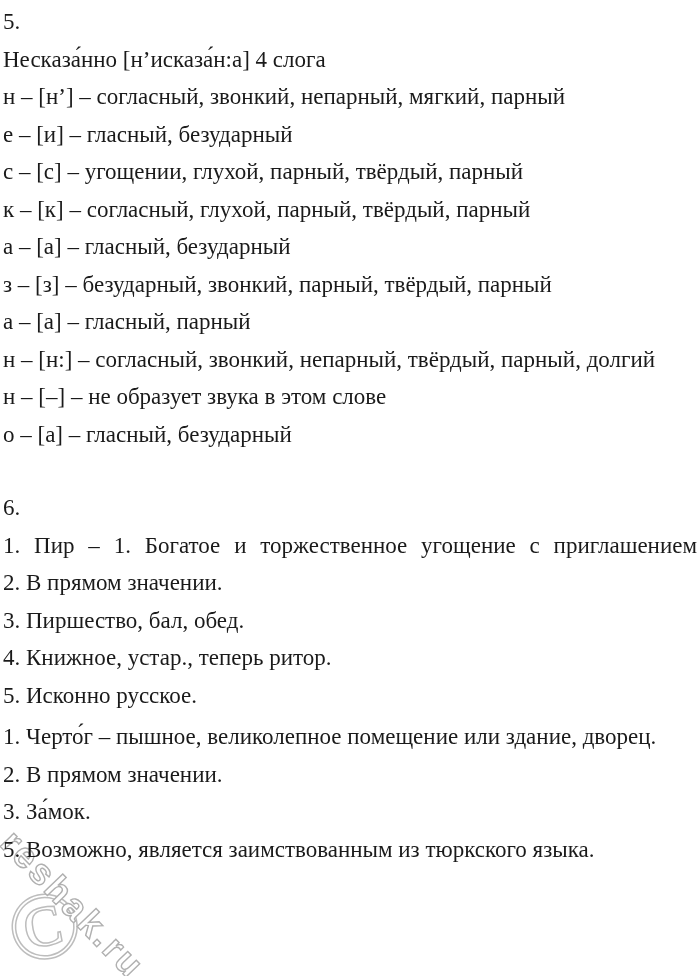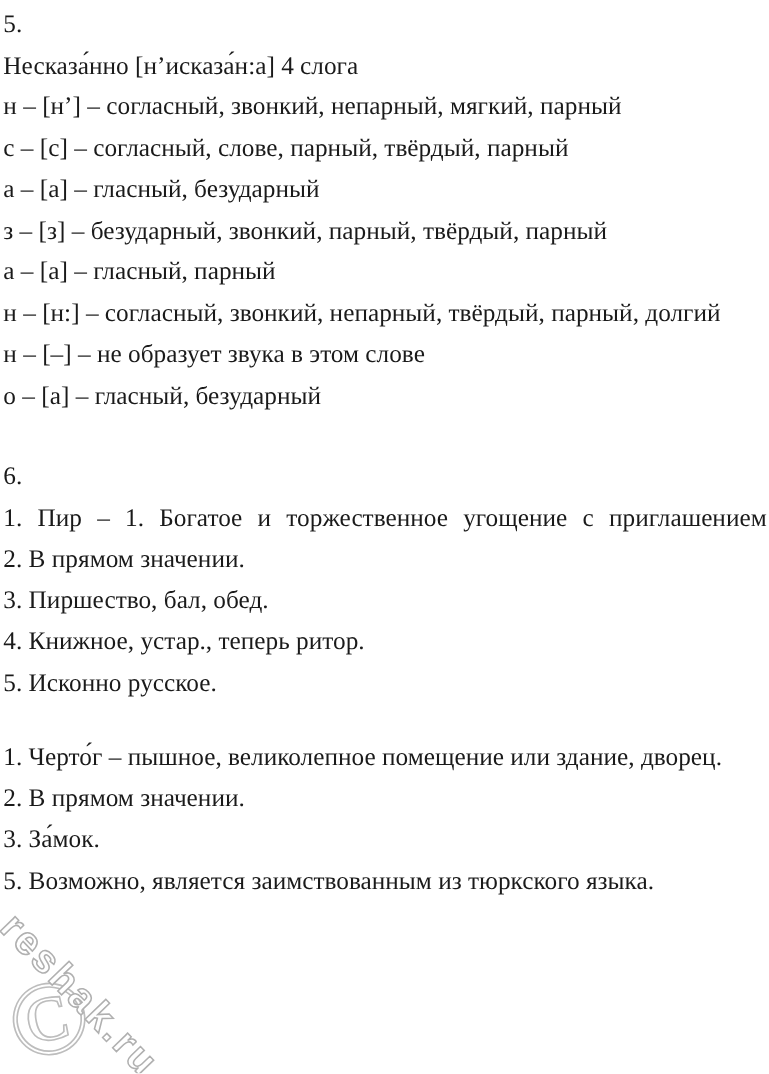--- a/index.html
+++ b/index.html
@@ -31,21 +31,21 @@
     white-space: normal;
   }
   .just {
     text-align: justify;
     text-align-last: justify;
   }
   .gap-before-6 {
     margin-top: 36px;
   }
   .gap-before-chertog {
-    margin-top: 30px;
+    margin-top: 4px;
   }
   
   .watermark {
     position: absolute;
     inset: 0;
     z-index: 0;
     pointer-events: none;
   }
   .wm-site {
     position: absolute;
@@ -82,21 +82,23 @@
     <span class="wm-copy">©</span>
     <span class="wm-site">reshak.ru</span>
   </div>
 
   <div class="content">
 
     <div class="line">5.</div>
     <div class="line">Несказа́нно [н’исказа́н:а] 4 слога</div>
 
     <div class="line">н – [н’] – согласный, звонкий, непарный, мягкий, парный</div>
-    <div class="line">с – [с] – согласный, слове, парный, твёрдый, парный</div>
+    <div class="line">е – [и] – гласный, безударный</div>
+    <div class="line">с – [с] – угощении, глухой, парный, твёрдый, парный</div>
+    <div class="line">к – [к] – согласный, глухой, парный, твёрдый, парный</div>
     <div class="line">а – [а] – гласный, безударный</div>
     <div class="line">з – [з] – безударный, звонкий, парный, твёрдый, парный</div>
     <div class="line">а – [а] – гласный, парный</div>
     <div class="line">н – [н:] – согласный, звонкий, непарный, твёрдый, парный, долгий</div>
     <div class="line">н – [–] – не образует звука в этом слове</div>
     <div class="line">о – [а] – гласный, безударный</div>
 
 
     <div class="line gap-before-6">6.</div>
 

